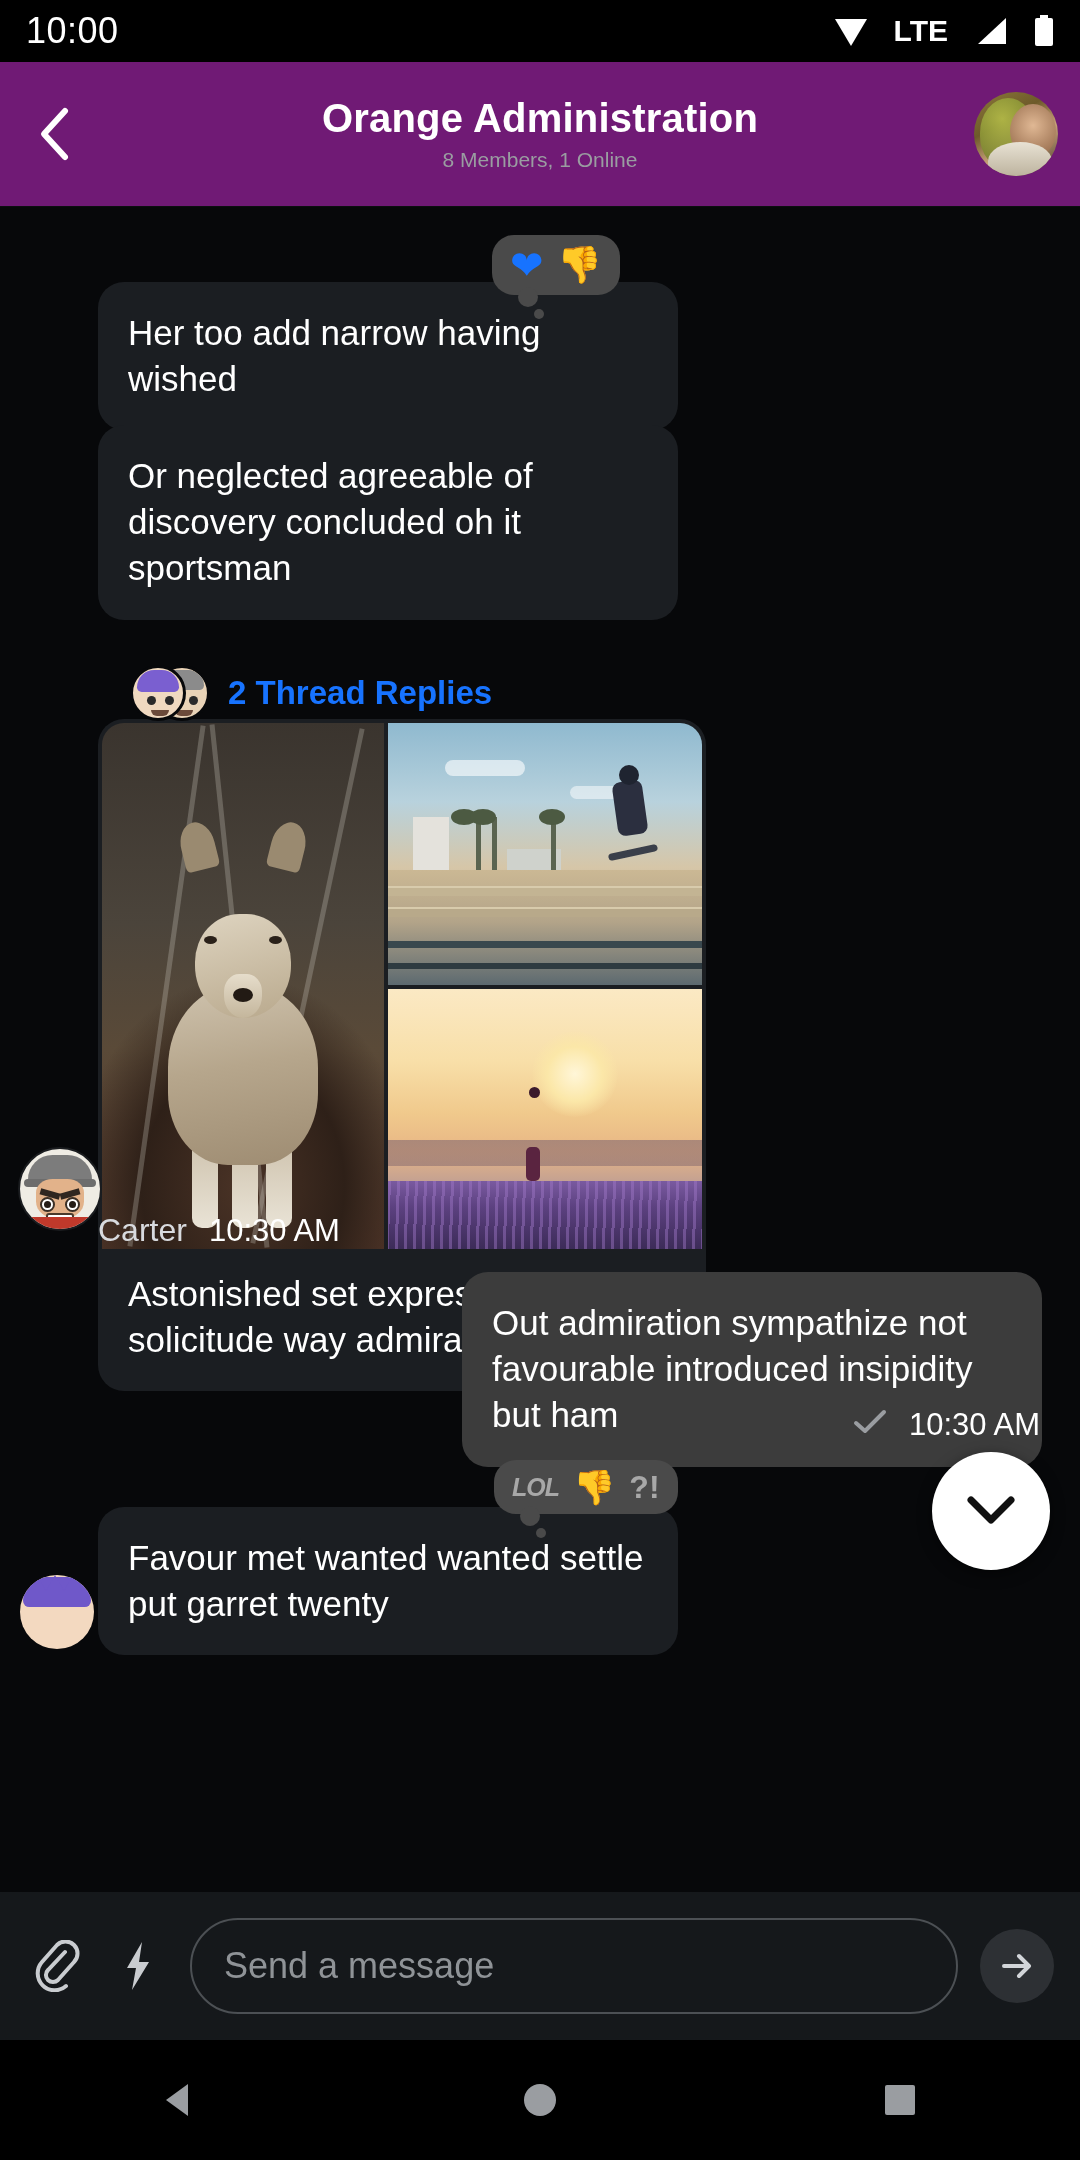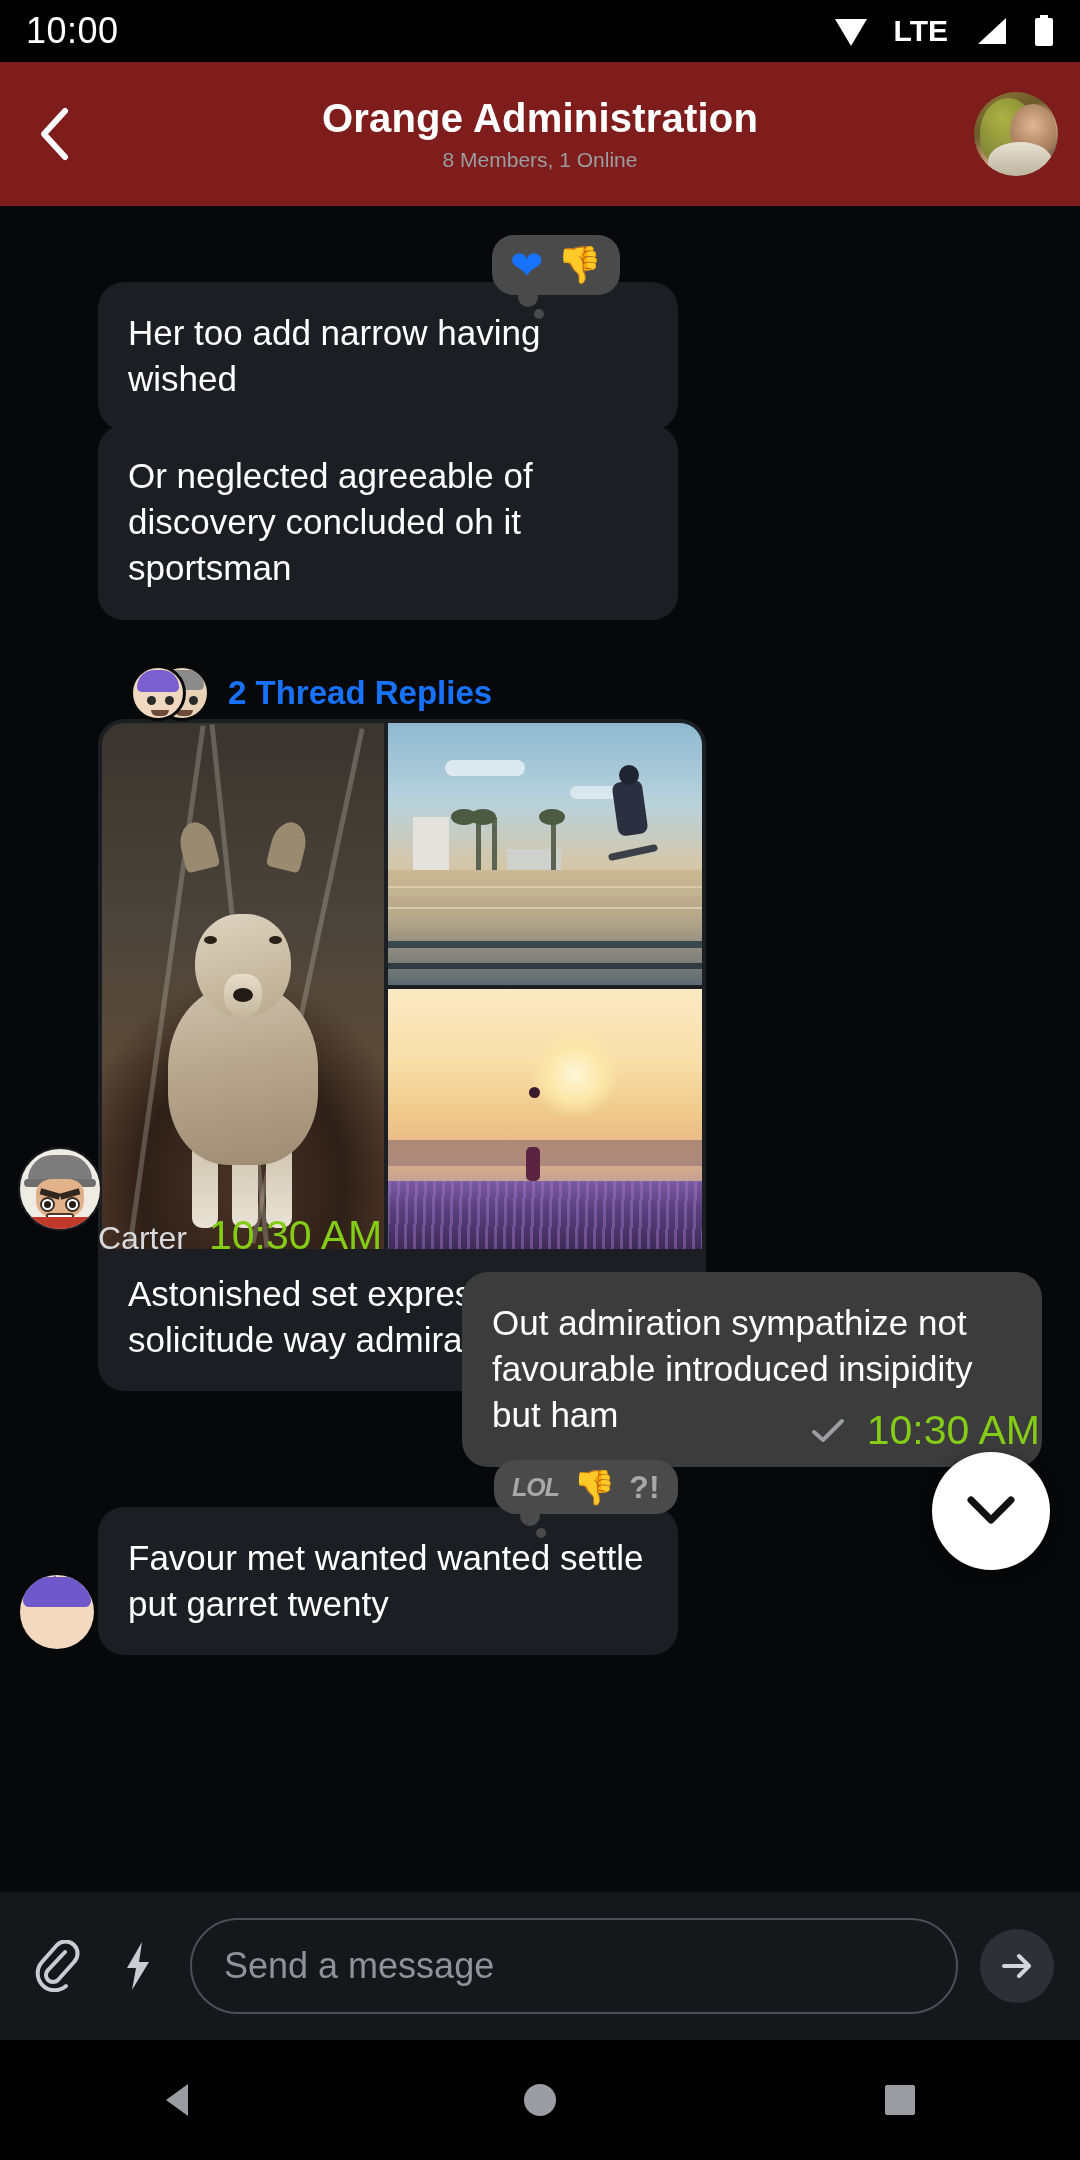--- a/index.html
+++ b/index.html
@@ -17,21 +17,21 @@
     justify-content:space-between; padding:0 26px;
   }
   .status-time { color:#fff; font-size:36px; letter-spacing:.5px; }
   .status-icons { display:flex; align-items:center; gap:26px; }
   .ic-wifi { width:34px; height:28px; position:relative; }
   .ic-wifi svg, .ic-sig svg, .ic-bat svg { display:block; }
   .lte { color:#fff; font-size:30px; font-weight:700; letter-spacing:0px; }
 
   
   .header {
-    height:145px; background:#7f1d1d; position:relative;
+    height:145px; background:#701a75; position:relative;
     display:flex; align-items:center; padding:0 24px;
     border-bottom:1px solid #0c0e10;
   }
   .back-btn {
     width:62px; height:62px; display:flex; align-items:center; justify-content:center;
     flex:0 0 auto;
   }
   .back-btn svg { display:block; }
   .head-center {
     position:absolute; left:0; right:0; top:0; bottom:0;
@@ -204,21 +204,21 @@
   .ss-runner { position:absolute; left:44%; bottom:26%; width:14px; height:34px;
     background:#5a2440; border-radius:5px; }
   .ss-runner-head { position:absolute; left:45%; bottom:58%; width:11px; height:11px;
     background:#3b1a2c; border-radius:50%; }
 
   .img-caption { color:#fff; font-size:35px; line-height:1.32; padding:22px 30px 28px 30px; }
 
   
   .sender-line { display:flex; align-items:baseline; gap:22px; }
   .sender-name { color:#d8dade; font-size:32px; }
-  .sender-time { color:#84cc16; font-size:41px; }
+  .sender-time { color:#ffffff; font-size:31px; }
 
   
   .av-carter {
     width:84px; height:84px; border-radius:50%; background:#efece4;
     position:relative; overflow:hidden; border:2px solid #1a1c1f;
   }
   .av-carter .cap { position:absolute; left:8px; right:8px; top:6px; height:28px;
     background:#7c7c7c; border-radius:28px 28px 4px 4px; }
   .av-carter .capbrim { position:absolute; left:4px; right:4px; top:30px; height:8px;
     background:#6d6d6d; border-radius:4px; }

